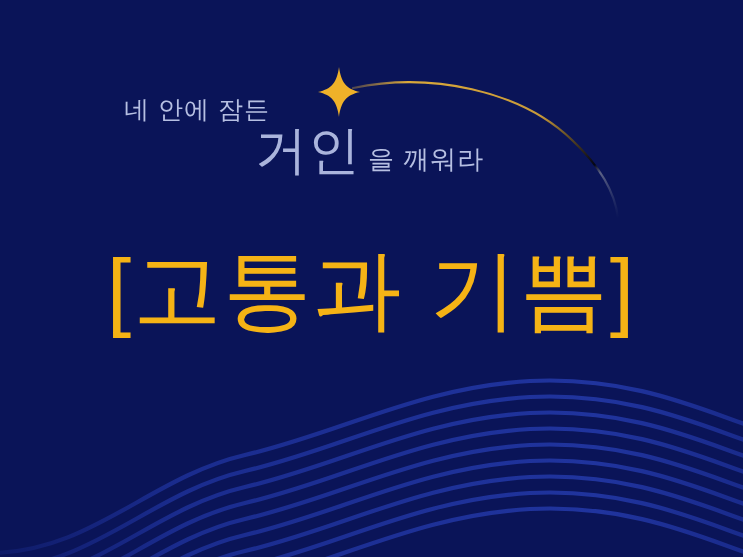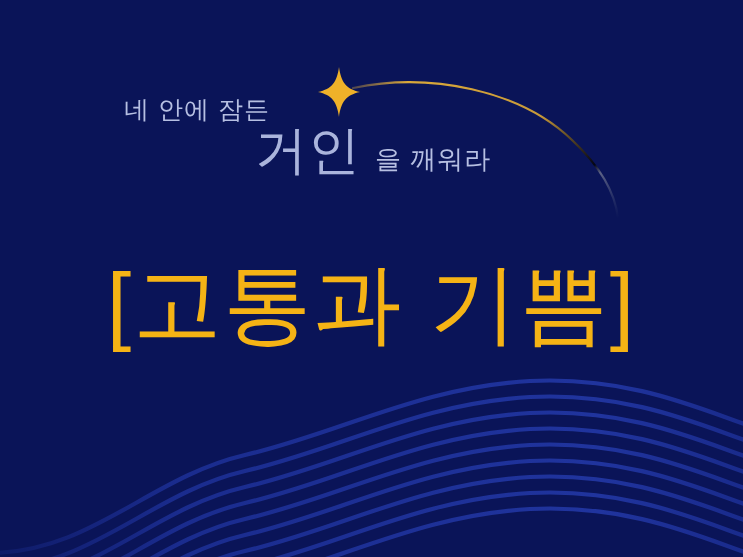--- a/index.html
+++ b/index.html
@@ -78,27 +78,27 @@
     line-height: 1;
     color: #aab4dc;
     letter-spacing: 1px;
     font-weight: 400;
   }
   #subtitle-tail {
     font-size: 26px;
     line-height: 1;
     color: #b6bfe2;
     letter-spacing: 1px;
-    margin-left: 14px;
+    margin-left: 7px;
   }
 
   #main-title {
     position: absolute;
     left: 0;
-    top: 258px;
+    top: 244px;
     width: 743px;
     text-align: center;
     font-size: 88px;
     line-height: 1.05;
     letter-spacing: 2px;
     color: #f5b315;
     font-weight: 400;
     white-space: nowrap;
   }
 </style>

